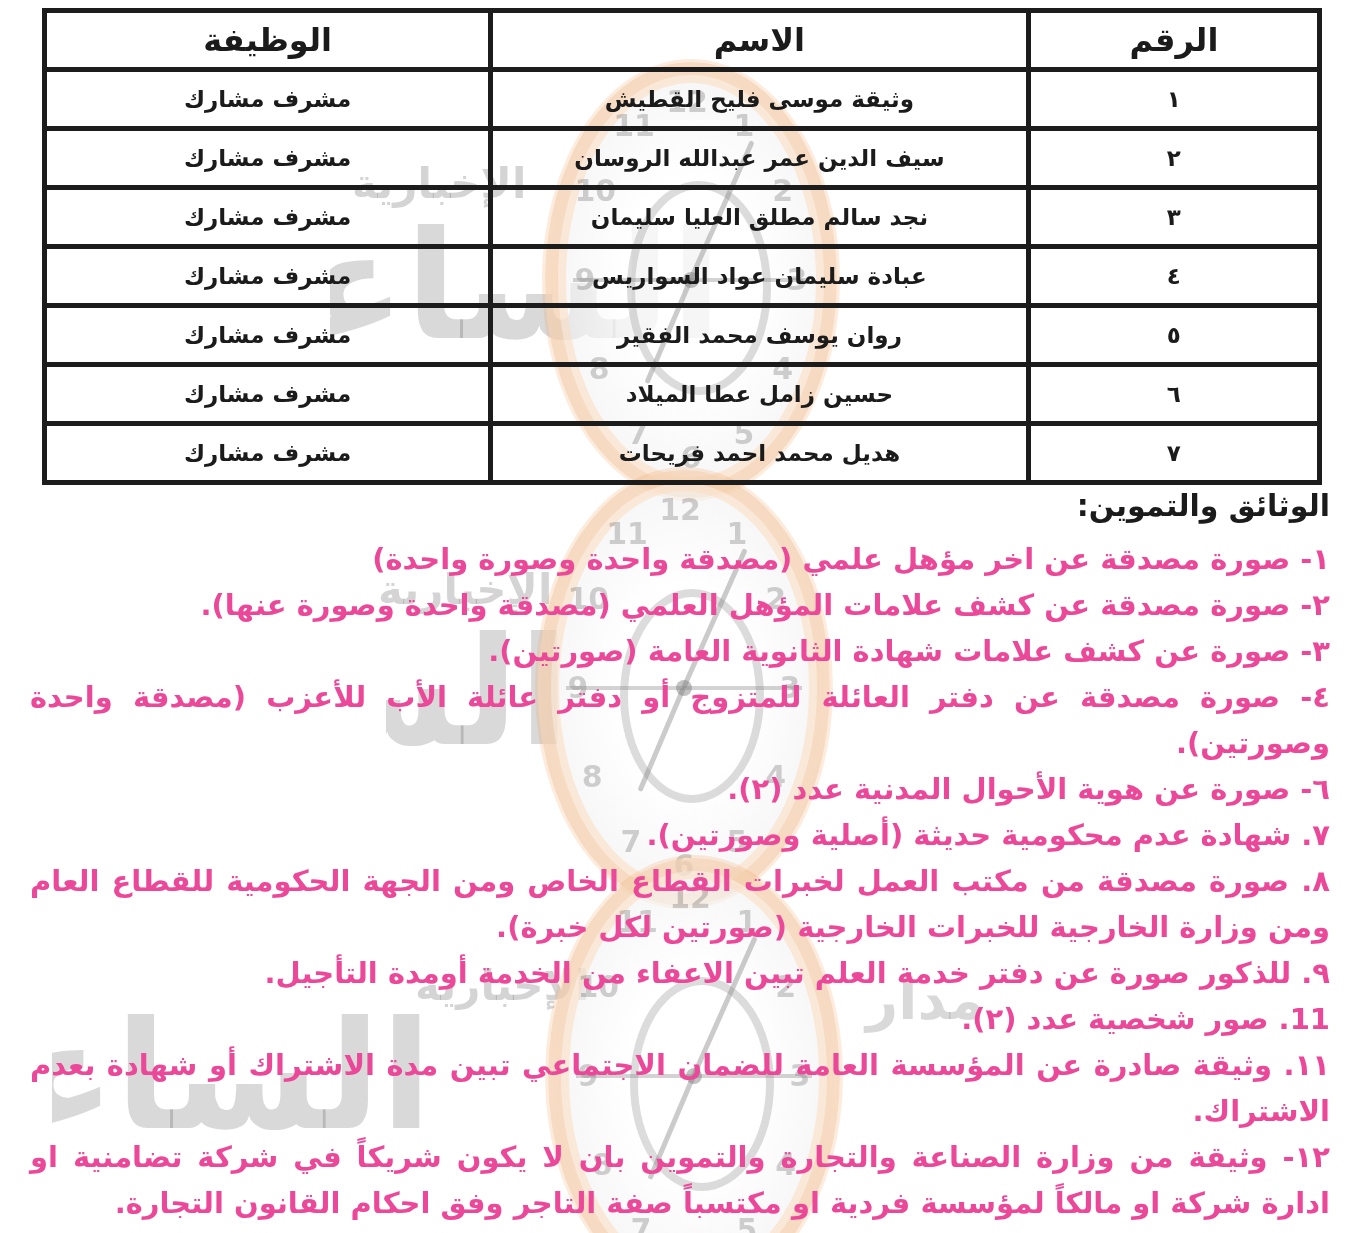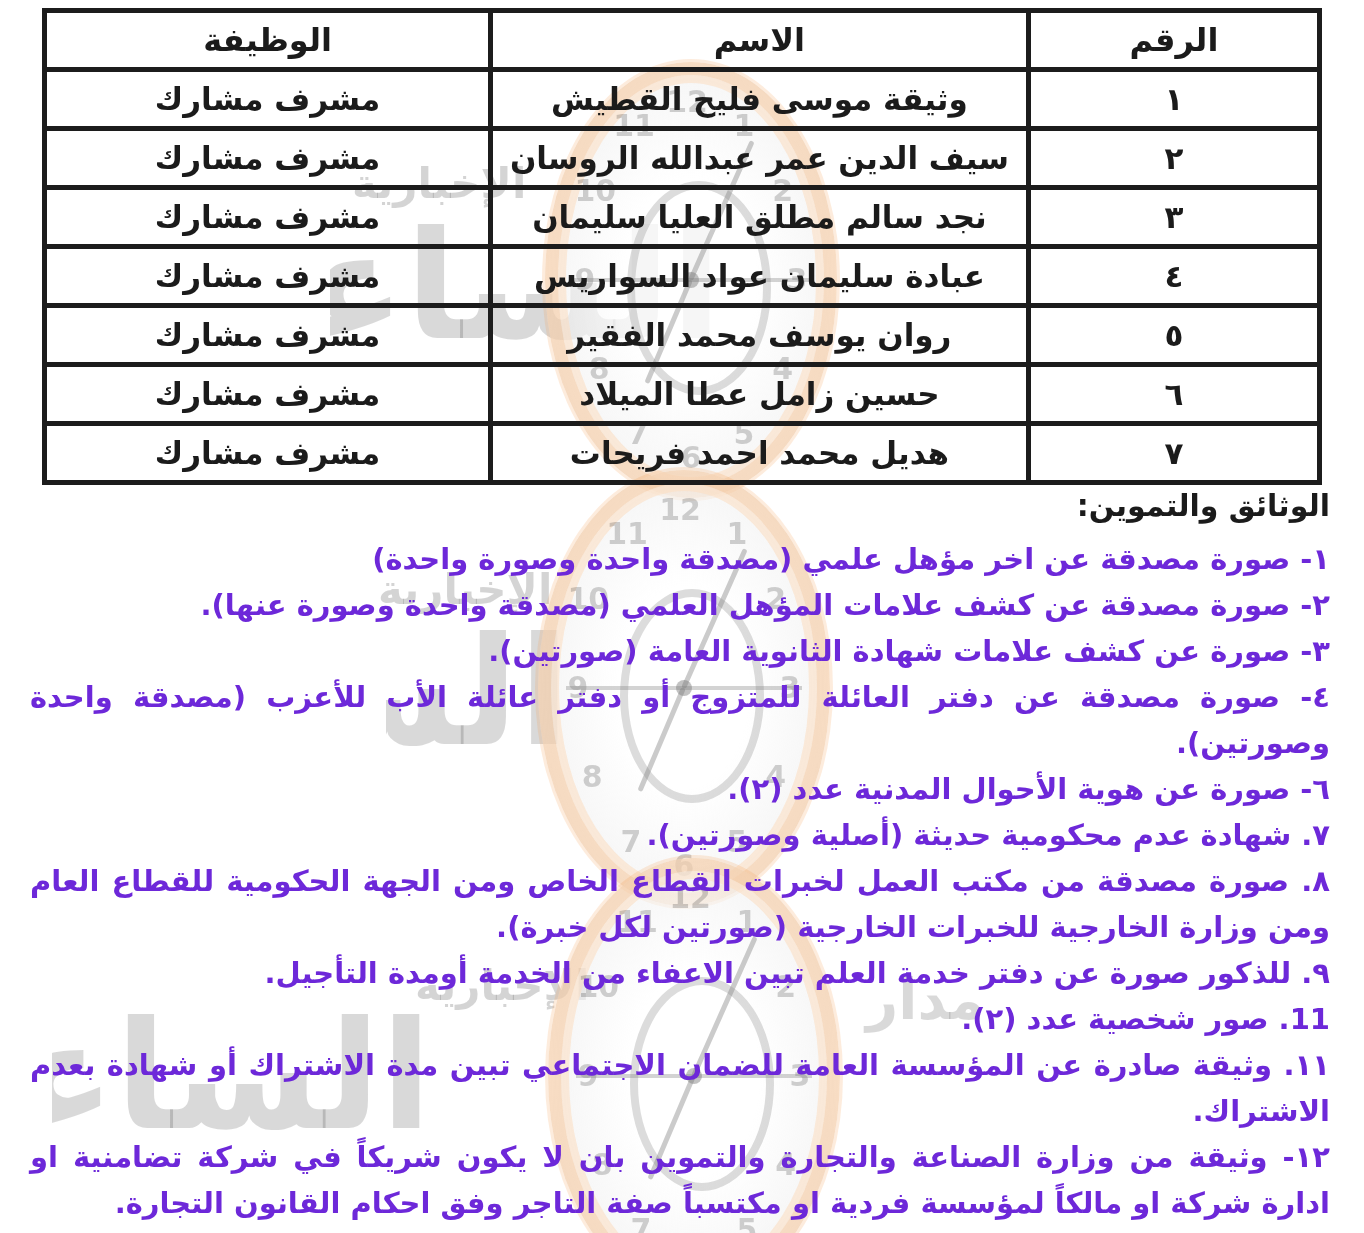--- a/index.html
+++ b/index.html
@@ -49,21 +49,21 @@
   .content { position:absolute; inset:0; z-index:1; }
 
   table.staff-table {
     position:absolute; top:8px; right:42px; width:1280px;
     border-collapse:collapse; direction:rtl; table-layout:fixed;
   }
   .staff-table th, .staff-table td {
     border:5px solid #1c1c1c;
     height:54px;
     text-align:center; vertical-align:middle;
-    font-weight:bold; font-size:31px;
+    font-weight:bold; font-size:23px;
     padding:0 6px;
     background:transparent;
   }
   .staff-table th { font-size:32px; }
   .col-number { width:286px; }
   .col-name   { width:528px; }
   .col-position { width:438px; }
 
   .documents {
     position:absolute; top:486px; right:34px; left:30px;
@@ -72,21 +72,21 @@
   .documents h2 {
     margin:0 0 10px 0;
     font-size:30px; font-weight:bold; text-align:right;
     line-height:40px;
   }
   .documents ol { list-style:none; margin:0; padding:0; }
   .documents li {
     font-size:29px; font-weight:bold;
     line-height:46px;
     text-align:justify; text-align-last:right;
-    color:#6d28d9;
+    color:#ec4899;
   }
 </style>
 </head>
 <body>
 
 <div class="page">
 
   <div class="wm-layer">
 
     <span class="wm-word wm-word-small" style="left:352px; top:160px;">الإخبارية</span>

